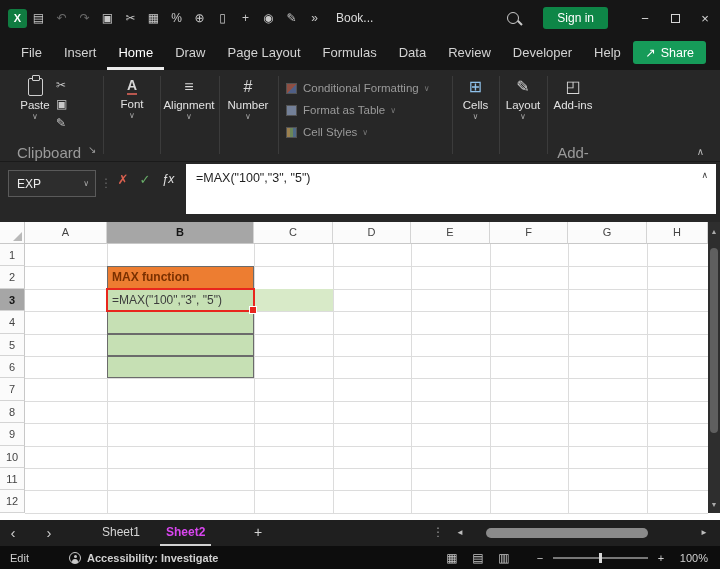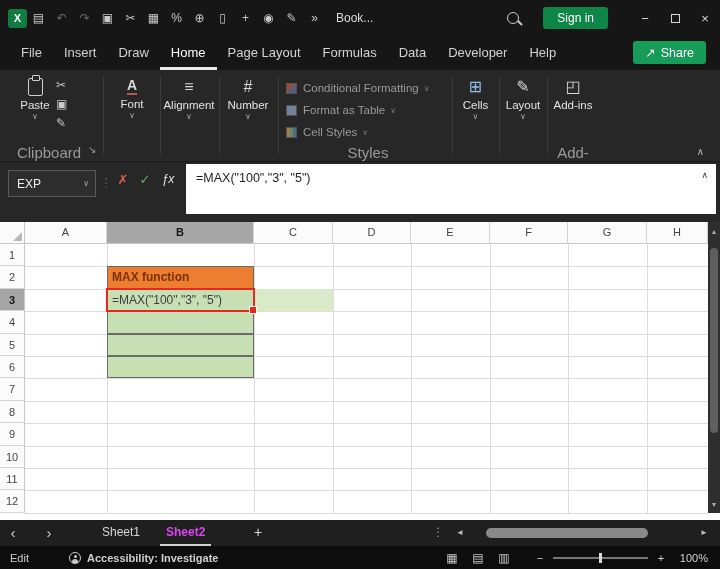--- a/index.html
+++ b/index.html
@@ -156,25 +156,26 @@
     <span class="winctl">−</span>
     <span class="winctl">
         <span class="maxbox"></span>
       </span>
     <span class="winctl">×</span>
   </div>
 
   <div class="menubar">
     <span class="menu-item">File</span>
     <span class="menu-item">Insert</span>
+    <span class="menu-item active">Home</span>
     <span class="menu-item">Draw</span>
-    <span class="menu-item active">Home</span>
     <span class="menu-item">Page Layout</span>
     <span class="menu-item">Formulas</span>
     <span class="menu-item">Data</span>
+    <span class="menu-item">Review</span>
     <span class="menu-item">Developer</span>
     <span class="menu-item">Help</span>
     <button class="share-btn">
       <span>↗</span>
       <span>Share</span>
     </button>
   </div>
 
   <div class="ribbon">
     <div class="big-btn" style="left:14px; top:6px; width:42px;">
@@ -220,21 +221,20 @@
     <div class="styles-row" style="top:30px;">
       <span class="sic ft"></span>
       <span class="txt">Format as Table</span>
       <span class="chev">∨</span>
     </div>
     <div class="styles-row" style="top:52px;">
       <span class="sic cs"></span>
       <span class="txt">Cell Styles</span>
       <span class="chev">∨</span>
     </div>
-    <div class="grp-label" style="left:286px; width:164px;">Styles</div>
     <div class="vdiv" style="left:452px;"></div>
 
     <div class="big-btn" style="left:453px; top:8px; width:45px;">
       <span class="ricon blue">⊞</span>
       <span class="lbl">Cells</span>
       <span class="chev">∨</span>
     </div>
     <div class="vdiv" style="left:499px;"></div>
 
     <div class="big-btn" style="left:500px; top:8px; width:46px;">

